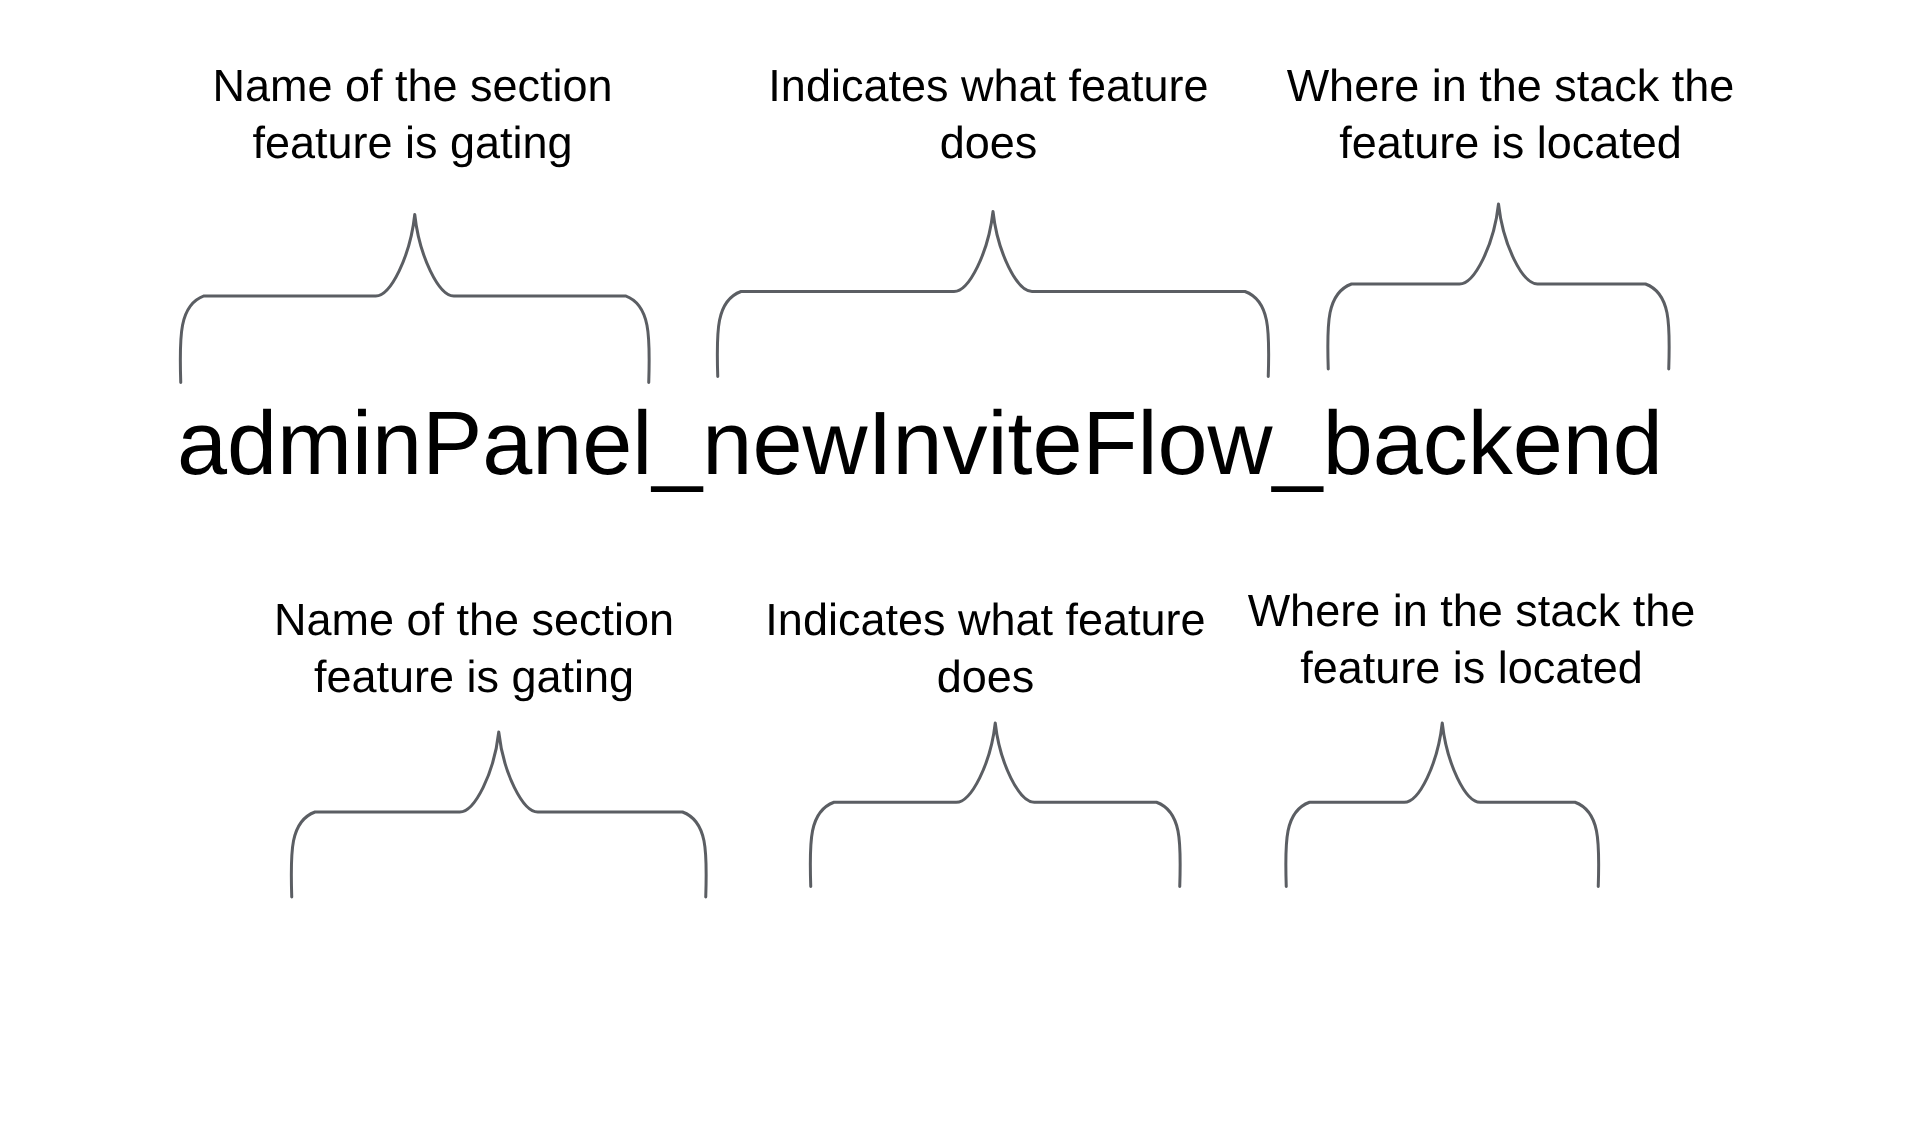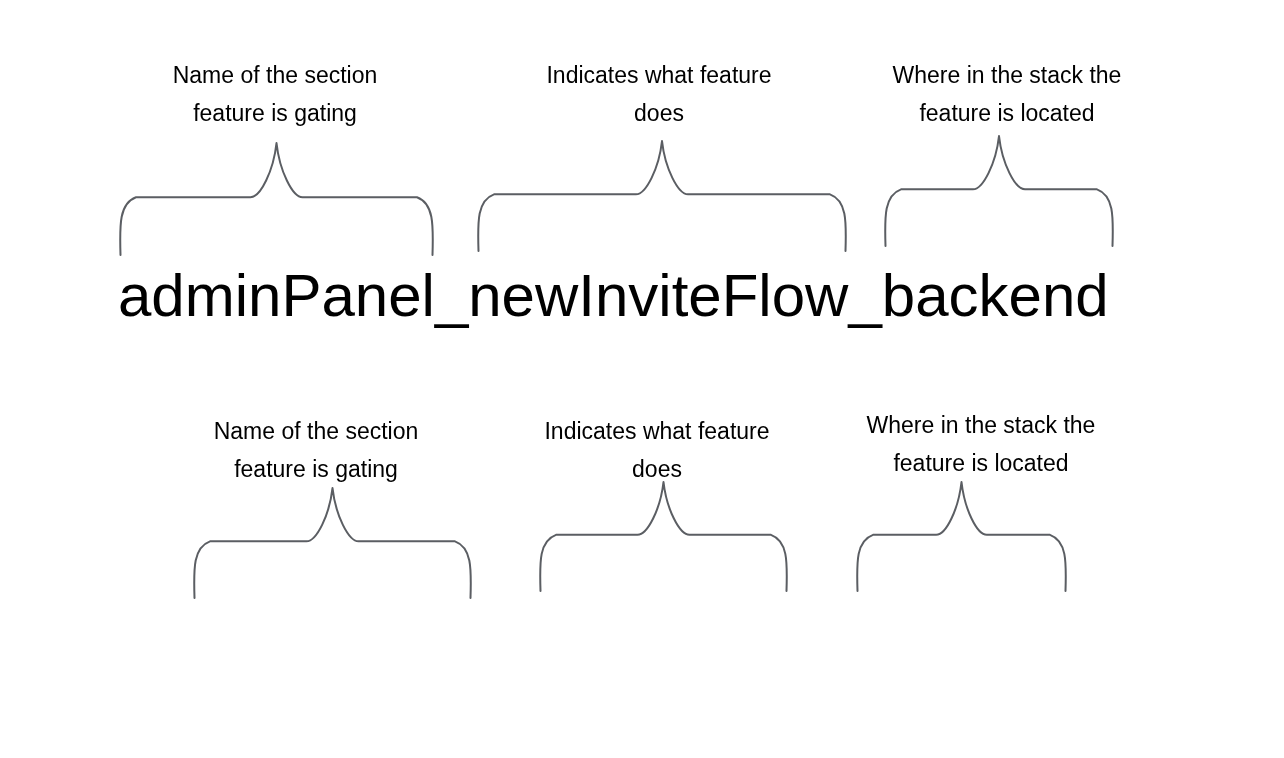--- a/index.html
+++ b/index.html
@@ -13,25 +13,24 @@
     height: 758px;
     background: #ffffff;
     overflow: hidden;
     font-family: "Liberation Sans", "DejaVu Sans", sans-serif;
     color: #000000;
   }
   .annotation-label {
     position: absolute;
     width: 400px;
     text-align: center;
-    font-size: 23px;
+    font-size: 30px;
     line-height: 38px;
     color: #000000;
     white-space: nowrap;
-    margin-top: 17px;
   }
   .brace {
     position: absolute;
     overflow: visible;
   }
   .brace path {
     fill: none;
     stroke: #5b5e63;
     stroke-width: 2;
     stroke-linecap: round;

